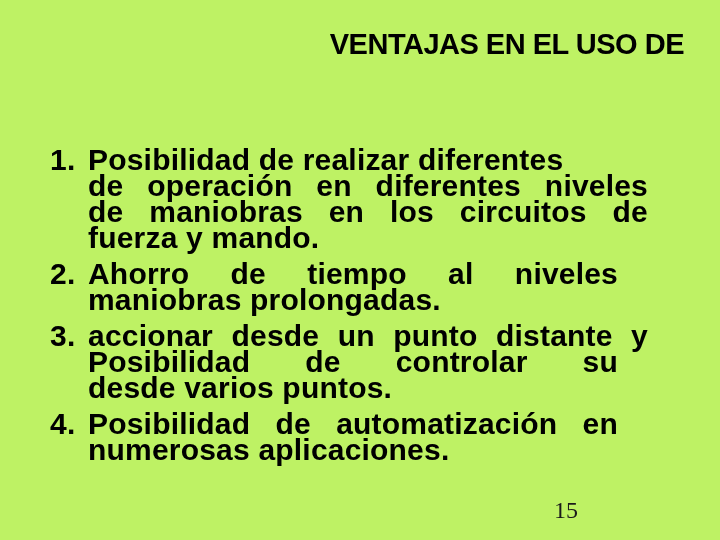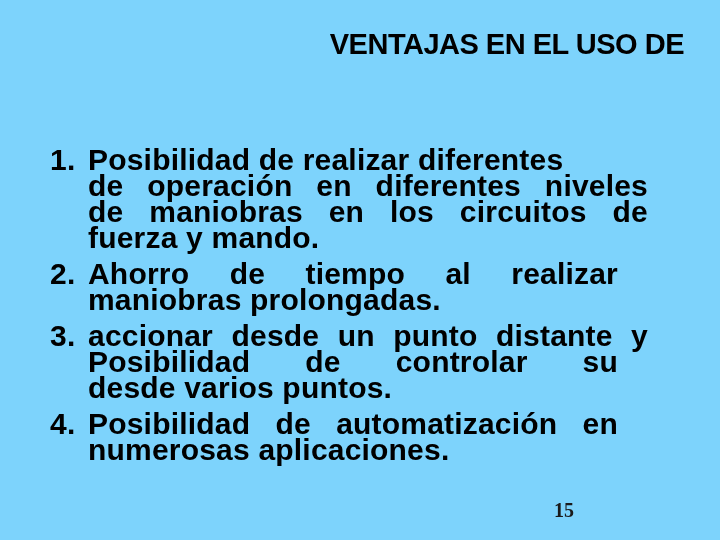--- a/index.html
+++ b/index.html
@@ -7,21 +7,21 @@
     padding: 0;
     width: 720px;
     height: 540px;
     background: #ffffff;
     overflow: hidden;
   }
   .slide {
     position: relative;
     width: 720px;
     height: 540px;
-    background: #7dd3fc;
+    background: #bef264;
     font-family: "Liberation Sans", sans-serif;
     color: #000000;
   }
   .title {
     position: absolute;
     top: 27px;
     left: 0;
     right: 36px;
     margin: 0;
     text-align: right;
@@ -63,23 +63,23 @@
     text-align: justify;
     text-align-last: justify;
   }
   .line.jf { width: 560px; }
   .line.js { width: 530px; }
   .page-number {
     position: absolute;
     left: 554px;
     top: 499px;
     font-family: "Liberation Serif", serif;
-    font-size: 20px;
+    font-size: 24px;
     line-height: 22px;
-    font-weight: 700;
+    font-weight: 400;
     color: #1a1a1a;
   }
 </style>
 </head>
 <body>
 
 <div class="slide">
 
   <h1 class="title">
     <span class="title-line">VENTAJAS EN EL USO DE</span>
@@ -90,21 +90,21 @@
     <li class="item">
       <span class="num">1.</span>
       <span class="line">Posibilidad de realizar diferentes</span>
       <span class="line jf">de operación en diferentes niveles</span>
       <span class="line jf">de maniobras en los circuitos de</span>
       <span class="line">fuerza y mando.</span>
     </li>
 
     <li class="item">
       <span class="num">2.</span>
-      <span class="line js">Ahorro de tiempo al realizar</span>
+      <span class="line js">Ahorro de tiempo al niveles</span>
       <span class="line">maniobras prolongadas.</span>
     </li>
 
     <li class="item">
       <span class="num">3.</span>
       <span class="line jf">accionar desde un punto distante y</span>
       <span class="line js">Posibilidad de controlar su</span>
       <span class="line">desde varios puntos.</span>
     </li>
 

